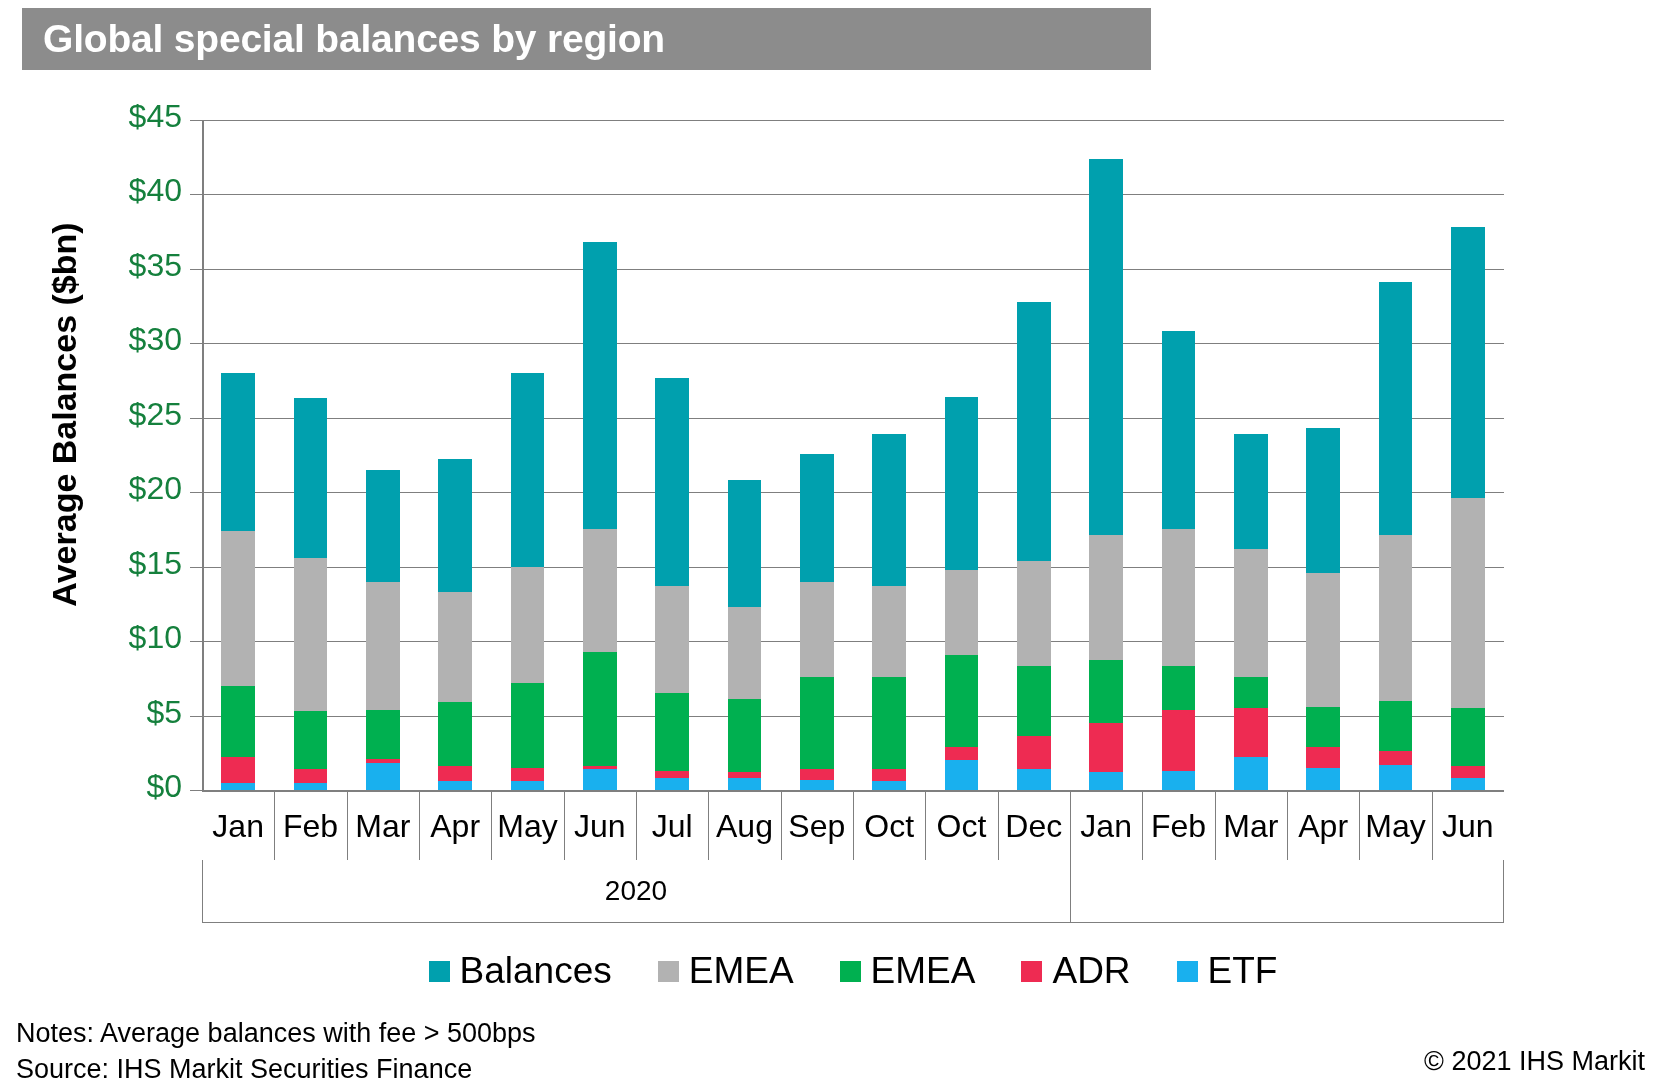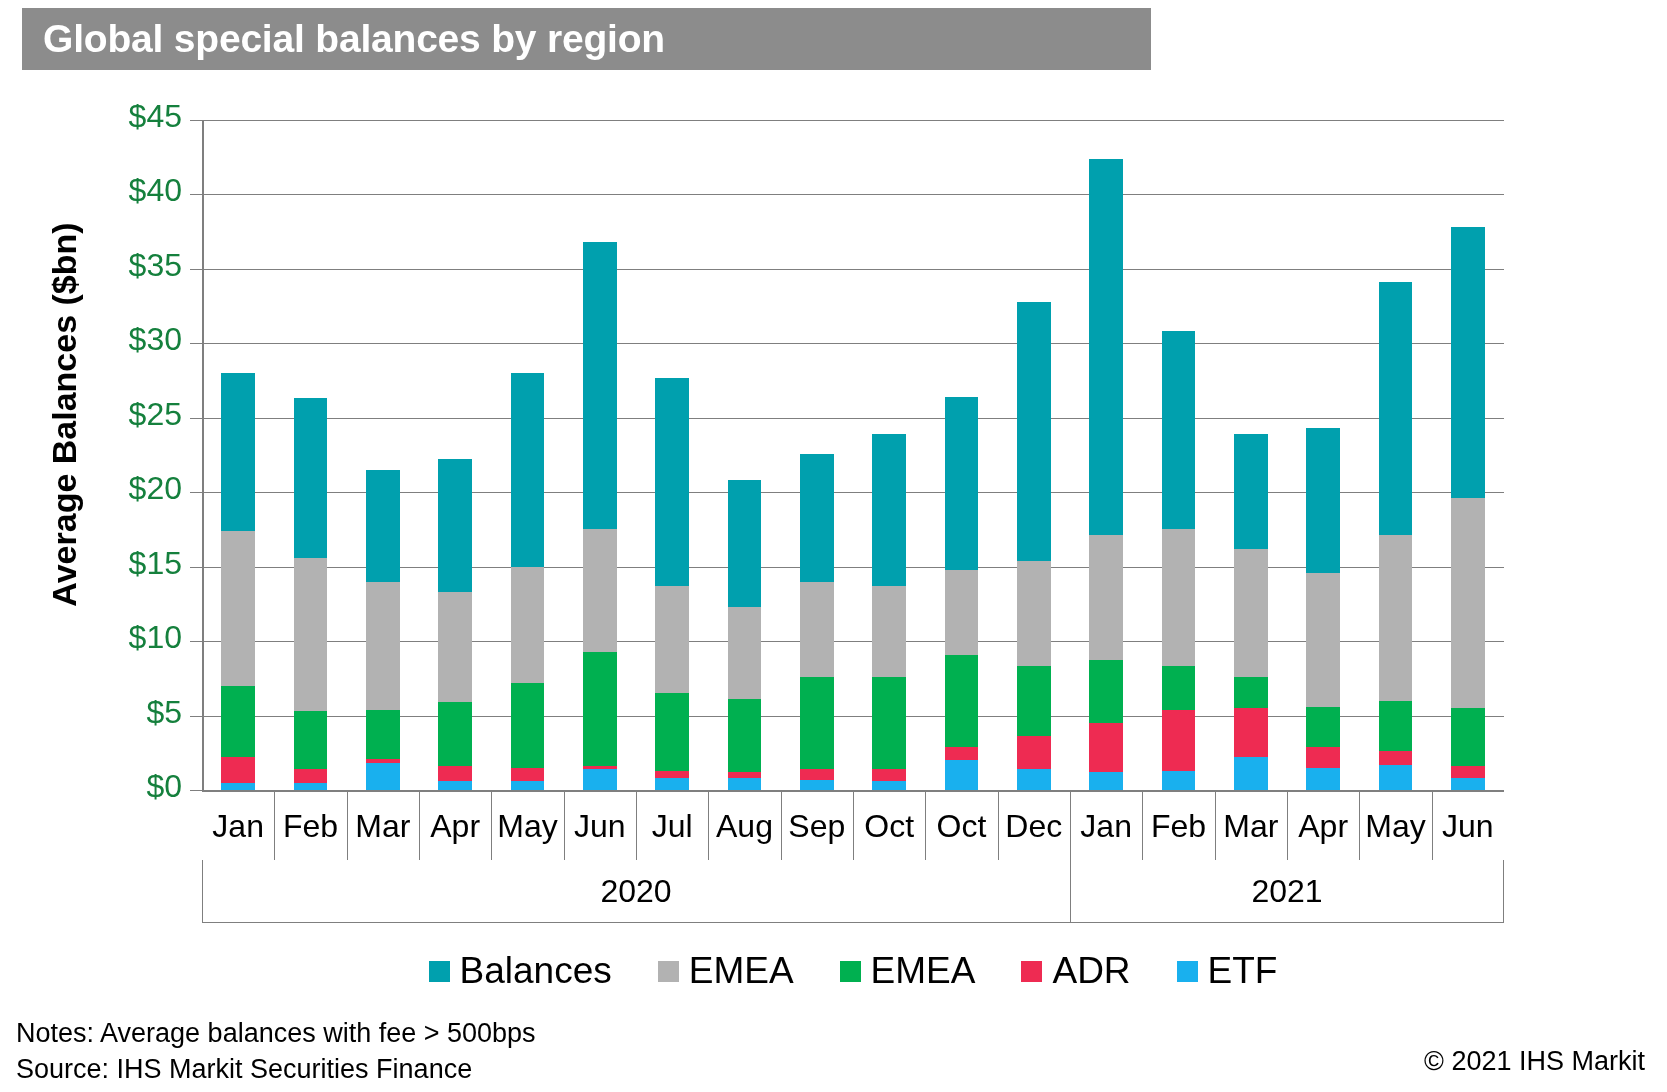--- a/index.html
+++ b/index.html
@@ -56,21 +56,21 @@
   .month-cell{
     position:absolute;top:0;height:68px;
     display:flex;align-items:center;justify-content:center;
     font-size:32px;color:#000;
   }
   .vsep{position:absolute;top:0;width:1px;height:68px;background:#7f7f7f;}
   #year-row{position:absolute;left:202px;top:860px;width:1302px;height:62px;}
   .year-cell{
     position:absolute;top:0;height:62px;
     display:flex;align-items:center;justify-content:center;
-    font-size:32px;color:#000;
+    font-size:28px;color:#000;
   }
   .ysep{position:absolute;top:0;width:1px;height:62px;background:#7f7f7f;}
   #axis-bottom{position:absolute;left:202px;top:922px;width:1302px;height:1px;background:#7f7f7f;}
   
   #legend{
     position:absolute;left:202px;top:940px;width:1302px;height:62px;
     display:flex;align-items:center;justify-content:center;gap:46px;
   }
   .legend-item{display:flex;align-items:center;gap:10px;}
   .legend-swatch{width:21px;height:21px;display:block;}
@@ -285,21 +285,20 @@
     <div class="vsep" style="left: 1012.67px;"></div>
     <div class="month-cell" style="left: 1085px; width: 72.3333px;">Apr</div>
     <div class="vsep" style="left: 1085px;"></div>
     <div class="month-cell" style="left: 1157.33px; width: 72.3333px;">May</div>
     <div class="vsep" style="left: 1157.33px;"></div>
     <div class="month-cell" style="left: 1229.67px; width: 72.3333px;">Jun</div>
     <div class="vsep" style="left: 1229.67px;"></div>
   </div>
 <div id="year-row">
     <div class="year-cell" style="left: 0px; width: 868px;">2020</div>
-    <div class="year-cell" style="left: 868px; width: 434px;">2021</div>
     <div class="ysep" style="left: 868px;"></div>
     <div class="ysep" style="left: 0px;"></div>
     <div class="ysep" style="left: 1301px;"></div>
   </div>
 <div id="axis-bottom"></div>
 
 <div id="legend">
     <div class="legend-item">
       <span class="legend-swatch" style="background: rgb(0, 160, 174);"></span>
       <span class="legend-label">Balances</span>

